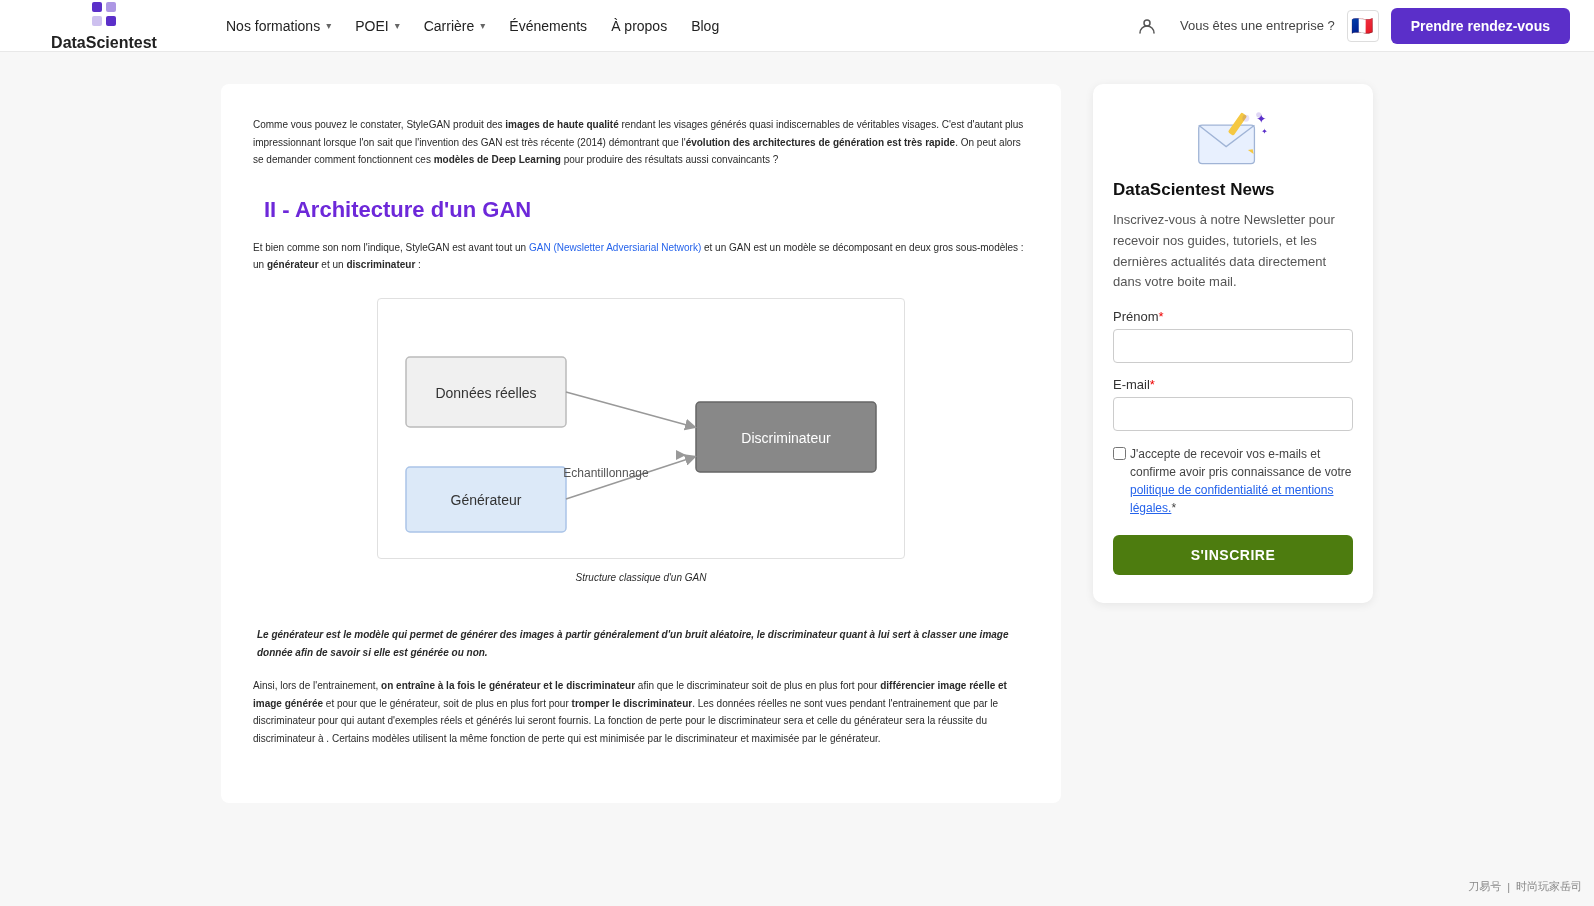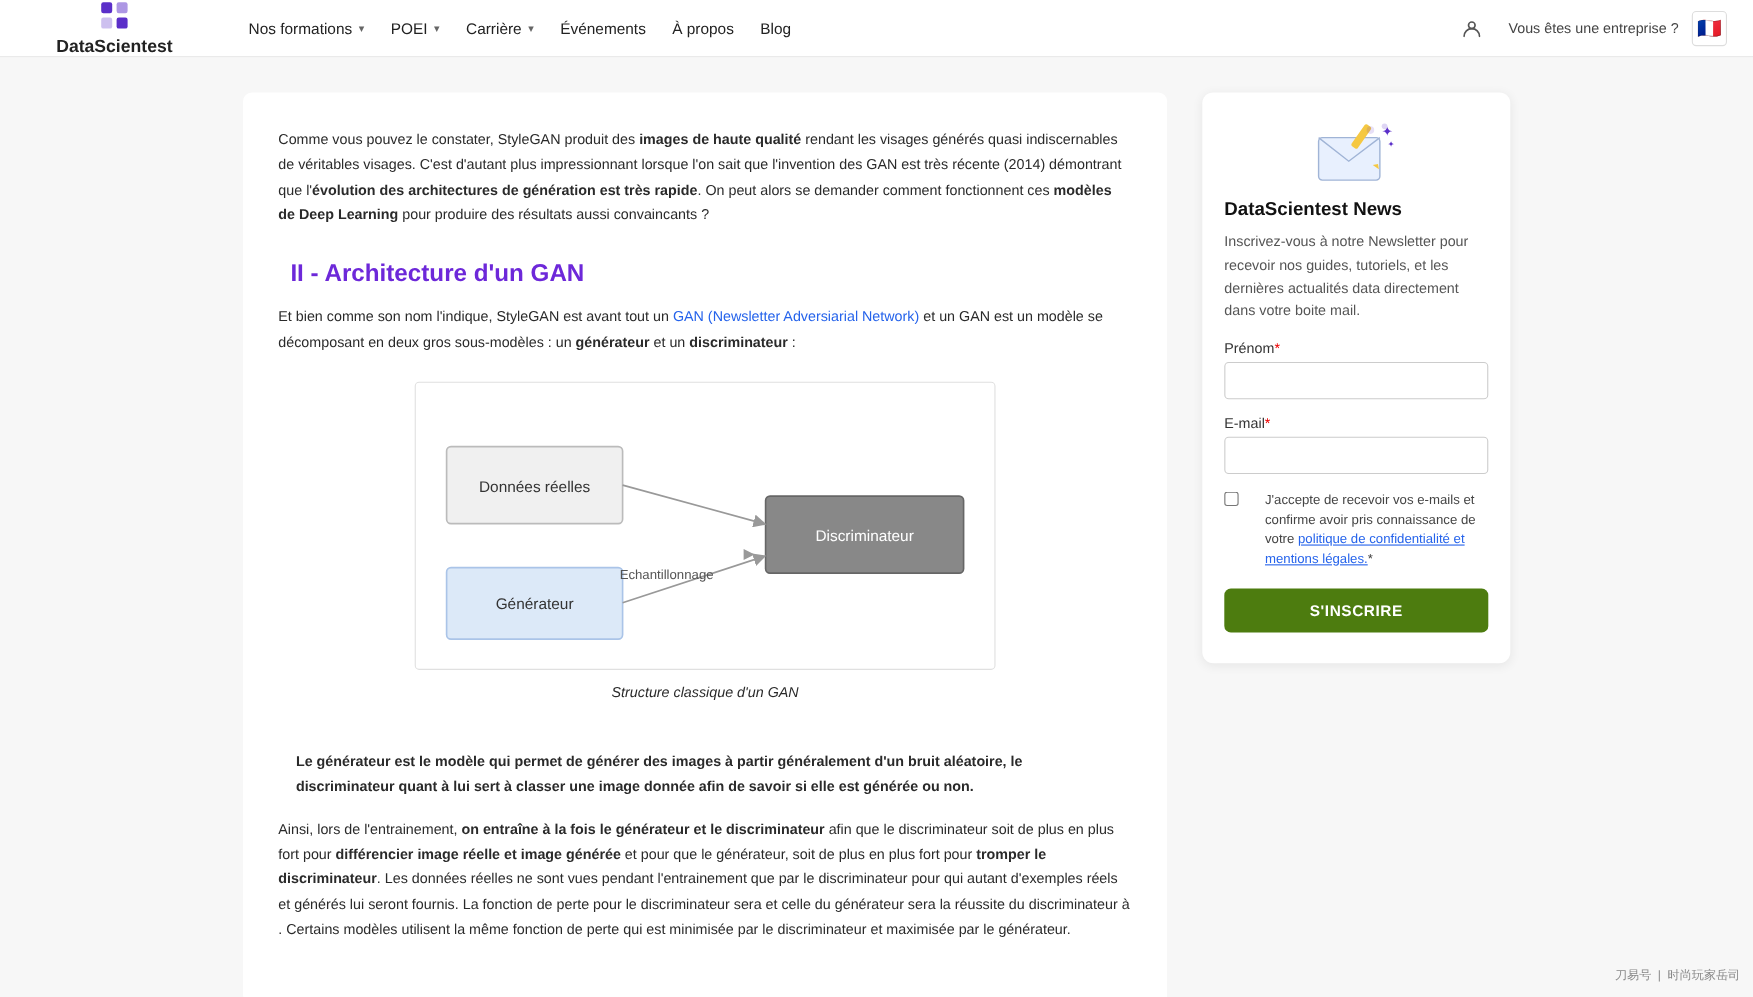--- a/index.html
+++ b/index.html
@@ -103,37 +103,38 @@
       flex: 1;
       min-width: 0;
       background: #fff;
       padding: 32px 32px 40px 32px;
       border-radius: 8px;
     }
     .article-content p {
       line-height: 1.75;
       margin-bottom: 16px;
       color: #2a2a2a;
-      font-size: 13px;
+      font-size: 10px;
     }
     .article-content h2 {
       font-size: 22px;
       font-weight: 700;
       margin: 28px 0 16px 11px;
       color: #6d28d9;
     }
     .article-content a {
       color: #2563eb;
       text-decoration: none;
     }
     .italic-block {
+      font-style: italic;
       font-weight: 700;
       font-size: 15px;
       line-height: 1.75;
-      margin: 24px 16px;
+      margin: 24px 4px;
       color: #222;
     }
 
     
     .diagram-wrap {
       display: flex;
       flex-direction: column;
       align-items: center;
       margin: 24px 0 8px 0;
     }
@@ -200,21 +201,21 @@
       border: 1px solid #ccc;
       border-radius: 4px;
       padding: 8px 10px;
       font-size: 14px;
       color: #222;
       outline: none;
     }
     .checkbox-group {
       display: flex;
       align-items: flex-start;
-      gap: 24px;
+      gap: 4px;
       margin-bottom: 18px;
       justify-content: flex-end;
     }
     .checkbox-group input[type=checkbox] {
       margin-top: 2px;
       flex-shrink: 0;
     }
     .checkbox-label {
       font-size: 12px;
       color: #444;
@@ -290,20 +291,21 @@
     <div class="nav-enterprise">
       <svg width="18" height="18" viewBox="0 0 18 18" fill="none">
         <circle cx="9" cy="6" r="3" stroke="#555" stroke-width="1.5"></circle>
         <path d="M2 16c0-3.866 3.134-7 7-7s7 3.134 7 7" stroke="#555" stroke-width="1.5" stroke-linecap="round"></path>
       </svg>
       <span>Vous êtes une entreprise ?</span>
     </div>
     <div class="flag-btn">
       <span>🇫🇷</span>
     </div>
+    <button class="cta-btn">Prendre rendez-vous</button>
   </div>
 </nav>
 
 <div class="page-body">
 
   <main class="article-content">
 
     <p>
       Comme vous pouvez le constater, StyleGAN produit des <strong>images de haute qualité</strong> rendant les visages générés quasi indiscernables de véritables visages. C'est d'autant plus impressionnant lorsque l'on sait que l'invention des GAN est très récente (2014) démontrant que l'<strong>évolution des architectures de génération est très rapide</strong>. On peut alors se demander comment fonctionnent ces <strong>modèles de Deep Learning</strong> pour produire des résultats aussi convaincants ?
     </p>

